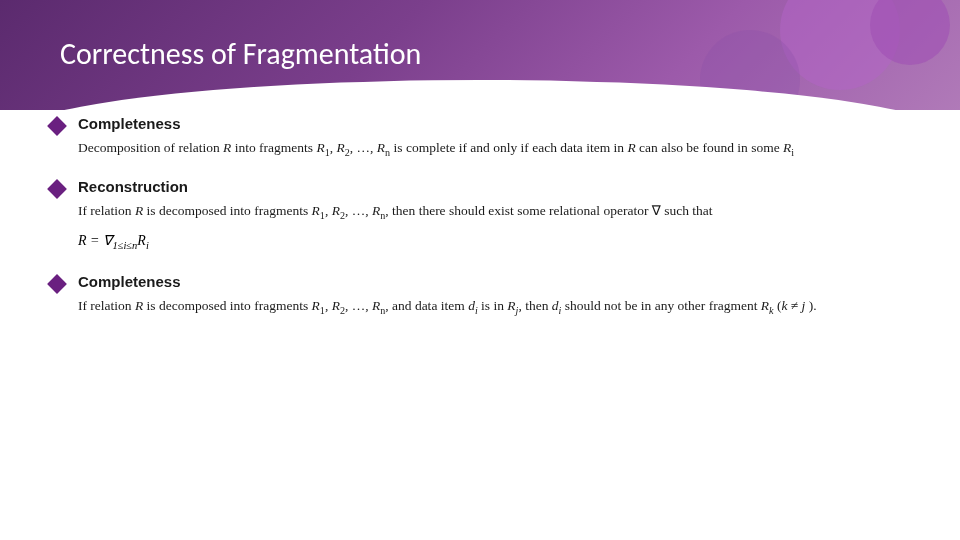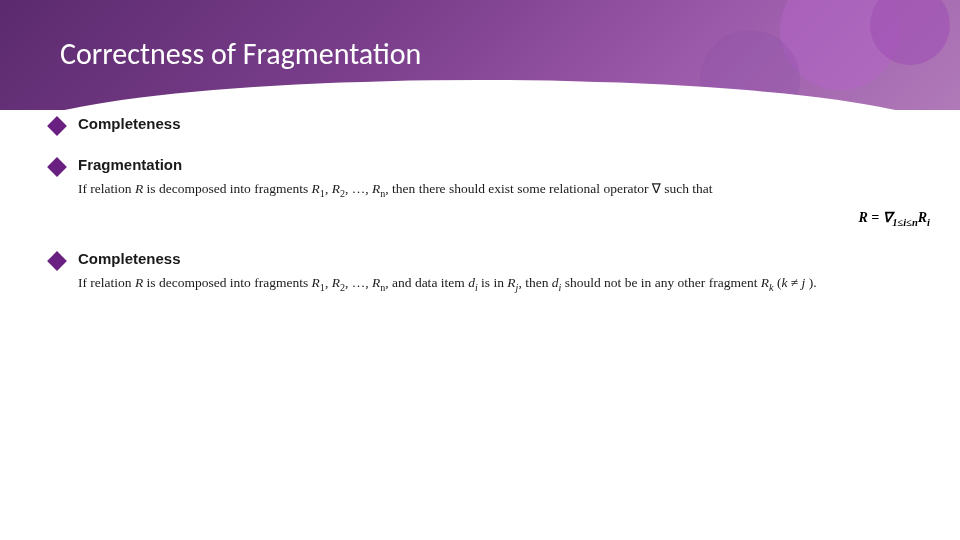--- a/index.html
+++ b/index.html
@@ -123,25 +123,24 @@
 
     .bullet-text {
       font-family: 'Times New Roman', Times, serif;
       font-size: 13.5px;
       color: #1a1a1a;
       line-height: 1.55;
       margin-left: 0;
     }
 
     .formula-line {
-      text-align: right;
+      text-align: left;
       font-size: 14px;
       margin: 8px 0 4px 0;
       font-style: italic;
-      font-weight: bold;
     }
 
     em {
       font-style: italic;
     }
 
     sub {
       font-size: 0.75em;
     }
   </style>
@@ -156,27 +155,31 @@
     <div class="deco-circle-3"></div>
     <h1 class="slide-title">Correctness of Fragmentation</h1>
   </div>
 
   <div class="content">
 
     <div class="bullet-section">
       <div class="bullet-diamond"></div>
       <div class="bullet-content">
         <div class="bullet-heading">Completeness</div>
+        <div class="bullet-text">
+          Decomposition of relation <em>R</em> into fragments <em>R</em><sub>1</sub>, <em>R</em><sub>2</sub>, …, <em>R</em><sub>n</sub> is complete if and only if each
+          data item in <em>R</em> can also be found in some <em>R</em><sub>i</sub>
+        </div>
       </div>
     </div>
 
     <div class="bullet-section">
       <div class="bullet-diamond"></div>
       <div class="bullet-content">
-        <div class="bullet-heading">Fragmentation</div>
+        <div class="bullet-heading">Reconstruction</div>
         <div class="bullet-text">
           If relation <em>R</em> is decomposed into fragments <em>R</em><sub>1</sub>, <em>R</em><sub>2</sub>, …, <em>R</em><sub>n</sub>, then there should exist some
           relational operator ∇ such that
         </div>
         <div class="formula-line">
           <em>R</em> = ∇<sub>1≤<em>i</em>≤<em>n</em></sub><em>R</em><sub><em>i</em></sub>
         </div>
       </div>
     </div>
 

